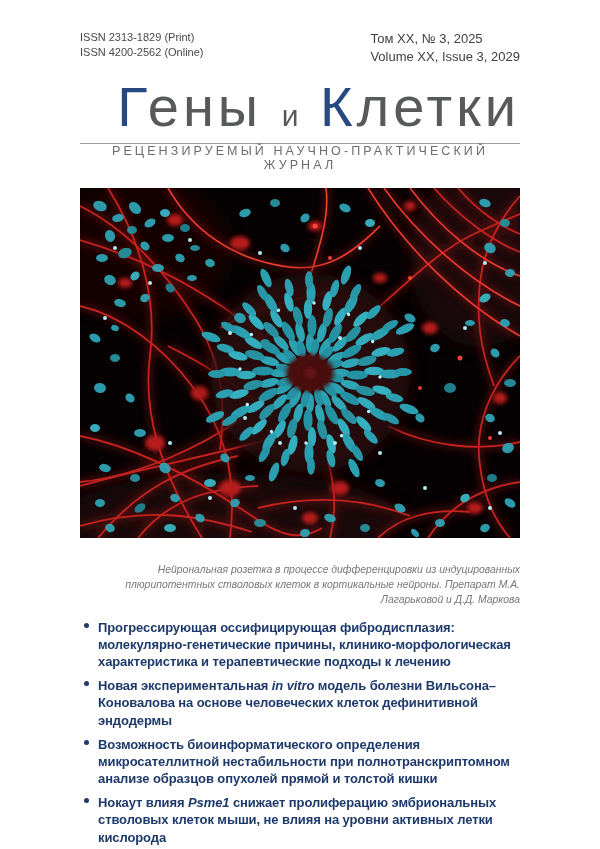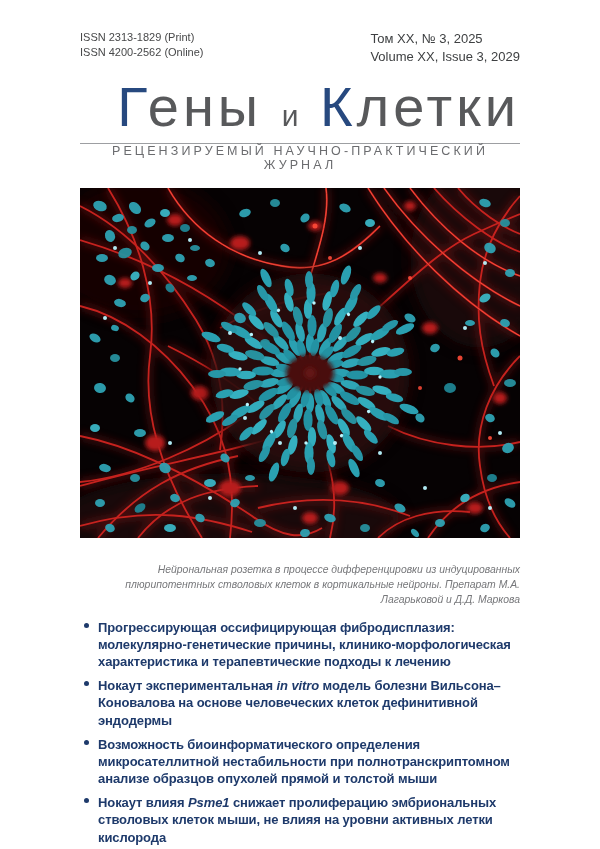--- a/index.html
+++ b/index.html
@@ -355,25 +355,25 @@
 
   <div class="caption">Нейрональная розетка в процессе дифференцировки из индуцированных плюрипотентных стволовых клеток в кортикальные нейроны. Препарат М.А. Лагарьковой и Д.Д. Маркова</div>
 
   <ul class="highlights">
       <li>
         <span class="dot"></span>
         <span><span>Прогрессирующая оссифицирующая фибродисплазия: молекулярно-генетические причины, клинико-морфологическая характеристика и терапевтические подходы к лечению</span></span>
       </li>
       <li>
         <span class="dot"></span>
-        <span><span>Нокаут экспериментальная </span><i>in vitro</i><span> модель болезни Вильсона–Коновалова на основе человеческих клеток дефинитивной эндодермы</span></span>
+        <span><span>Новая экспериментальная </span><i>in vitro</i><span> модель болезни Вильсона–Коновалова на основе человеческих клеток дефинитивной эндодермы</span></span>
       </li>
       <li>
         <span class="dot"></span>
-        <span><span>Возможность биоинформатического определения микросателлитной нестабильности при полнотранскриптомном анализе образцов опухолей прямой и толстой мыши</span></span>
+        <span><span>Возможность биоинформатического определения микросателлитной нестабильности при полнотранскриптомном анализе образцов опухолей прямой и толстой кишки</span></span>
       </li>
       <li>
         <span class="dot"></span>
         <span><span>Нокаут влияя </span><i>Psme1</i><span> снижает пролиферацию эмбриональных стволовых клеток мыши, не влияя на уровни активных летки кислорода</span></span>
       </li>
     </ul>
 
   <div class="website">www.genescells.ru</div>
   <div class="footer-rule"></div>
 

